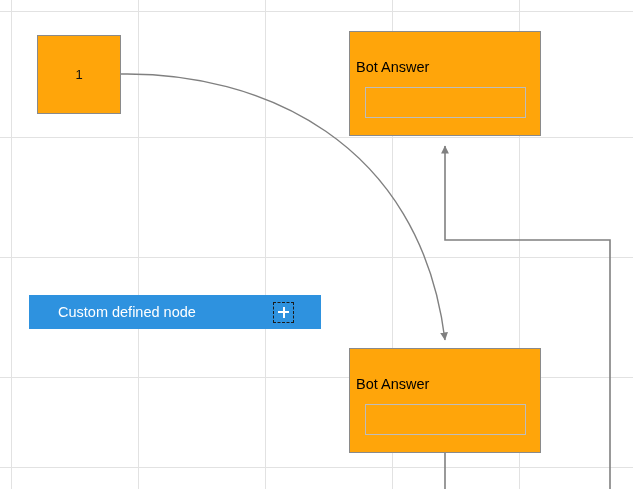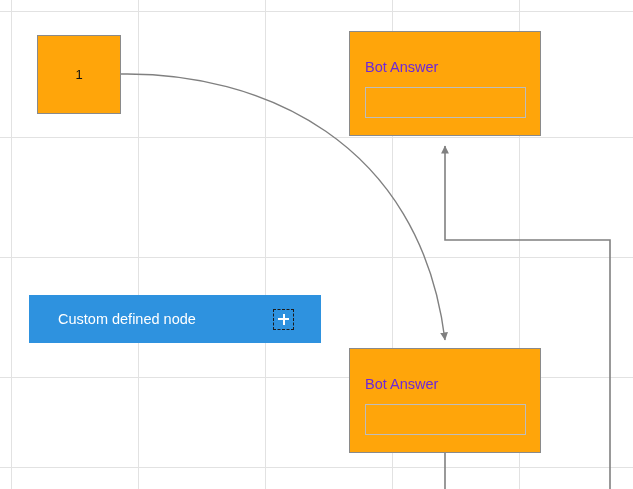--- a/index.html
+++ b/index.html
@@ -52,24 +52,24 @@
   }
   
   .node {
     position: absolute;
     box-sizing: border-box;
     background: #ffa50a;
     border: 1px solid #8a8a8a;
   }
   .node-title {
     position: absolute;
-    left: 15px;
+    left: 6px;
     top: 28px;
     font-size: 14.5px;
-    color: #6d28d9;
+    color: #000000;
     line-height: 1;
     white-space: nowrap;
   }
   .node-slot {
     position: absolute;
     box-sizing: border-box;
     left: 15px;
     top: 55px;
     width: 161px;
     height: 31px;
@@ -105,21 +105,21 @@
     top: 348px;
     width: 192px;
     height: 105px;
   }
   
   #palette-item-custom-node {
     position: absolute;
     left: 29px;
     top: 295px;
     width: 292px;
-    height: 48px;
+    height: 34px;
     background: #2e92df;
     display: flex;
     align-items: center;
     cursor: move;
   }
   #palette-item-custom-node .palette-label {
     flex: 1 1 auto;
     padding-left: 29px;
     font-size: 14.5px;
     color: #ffffff;

